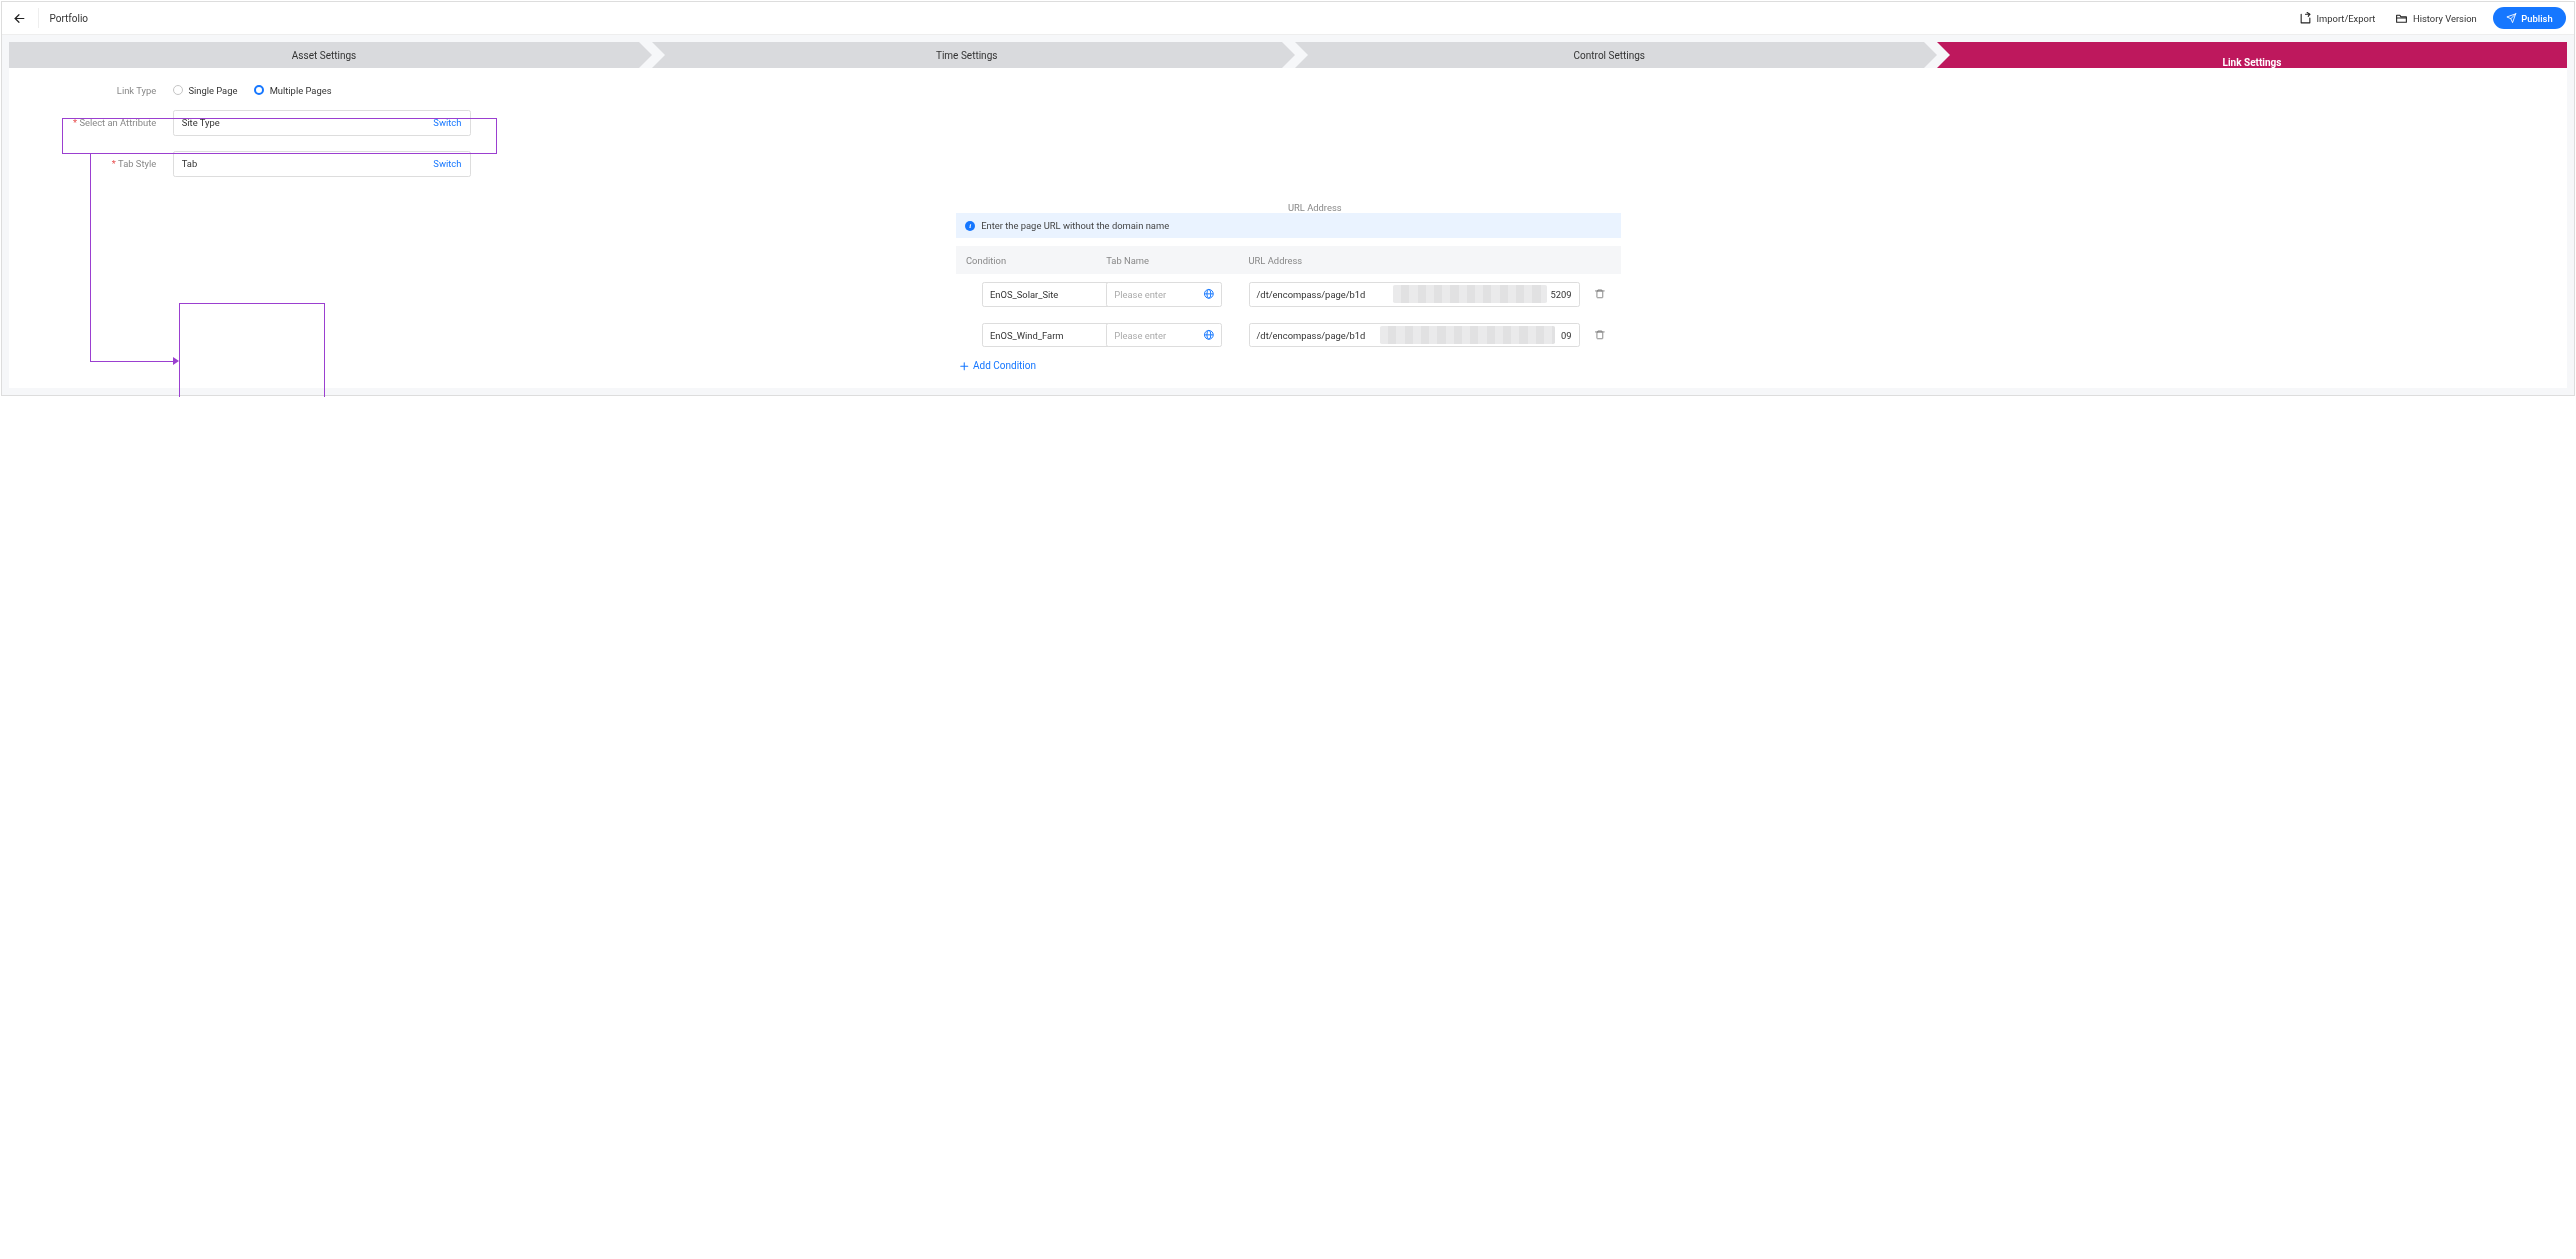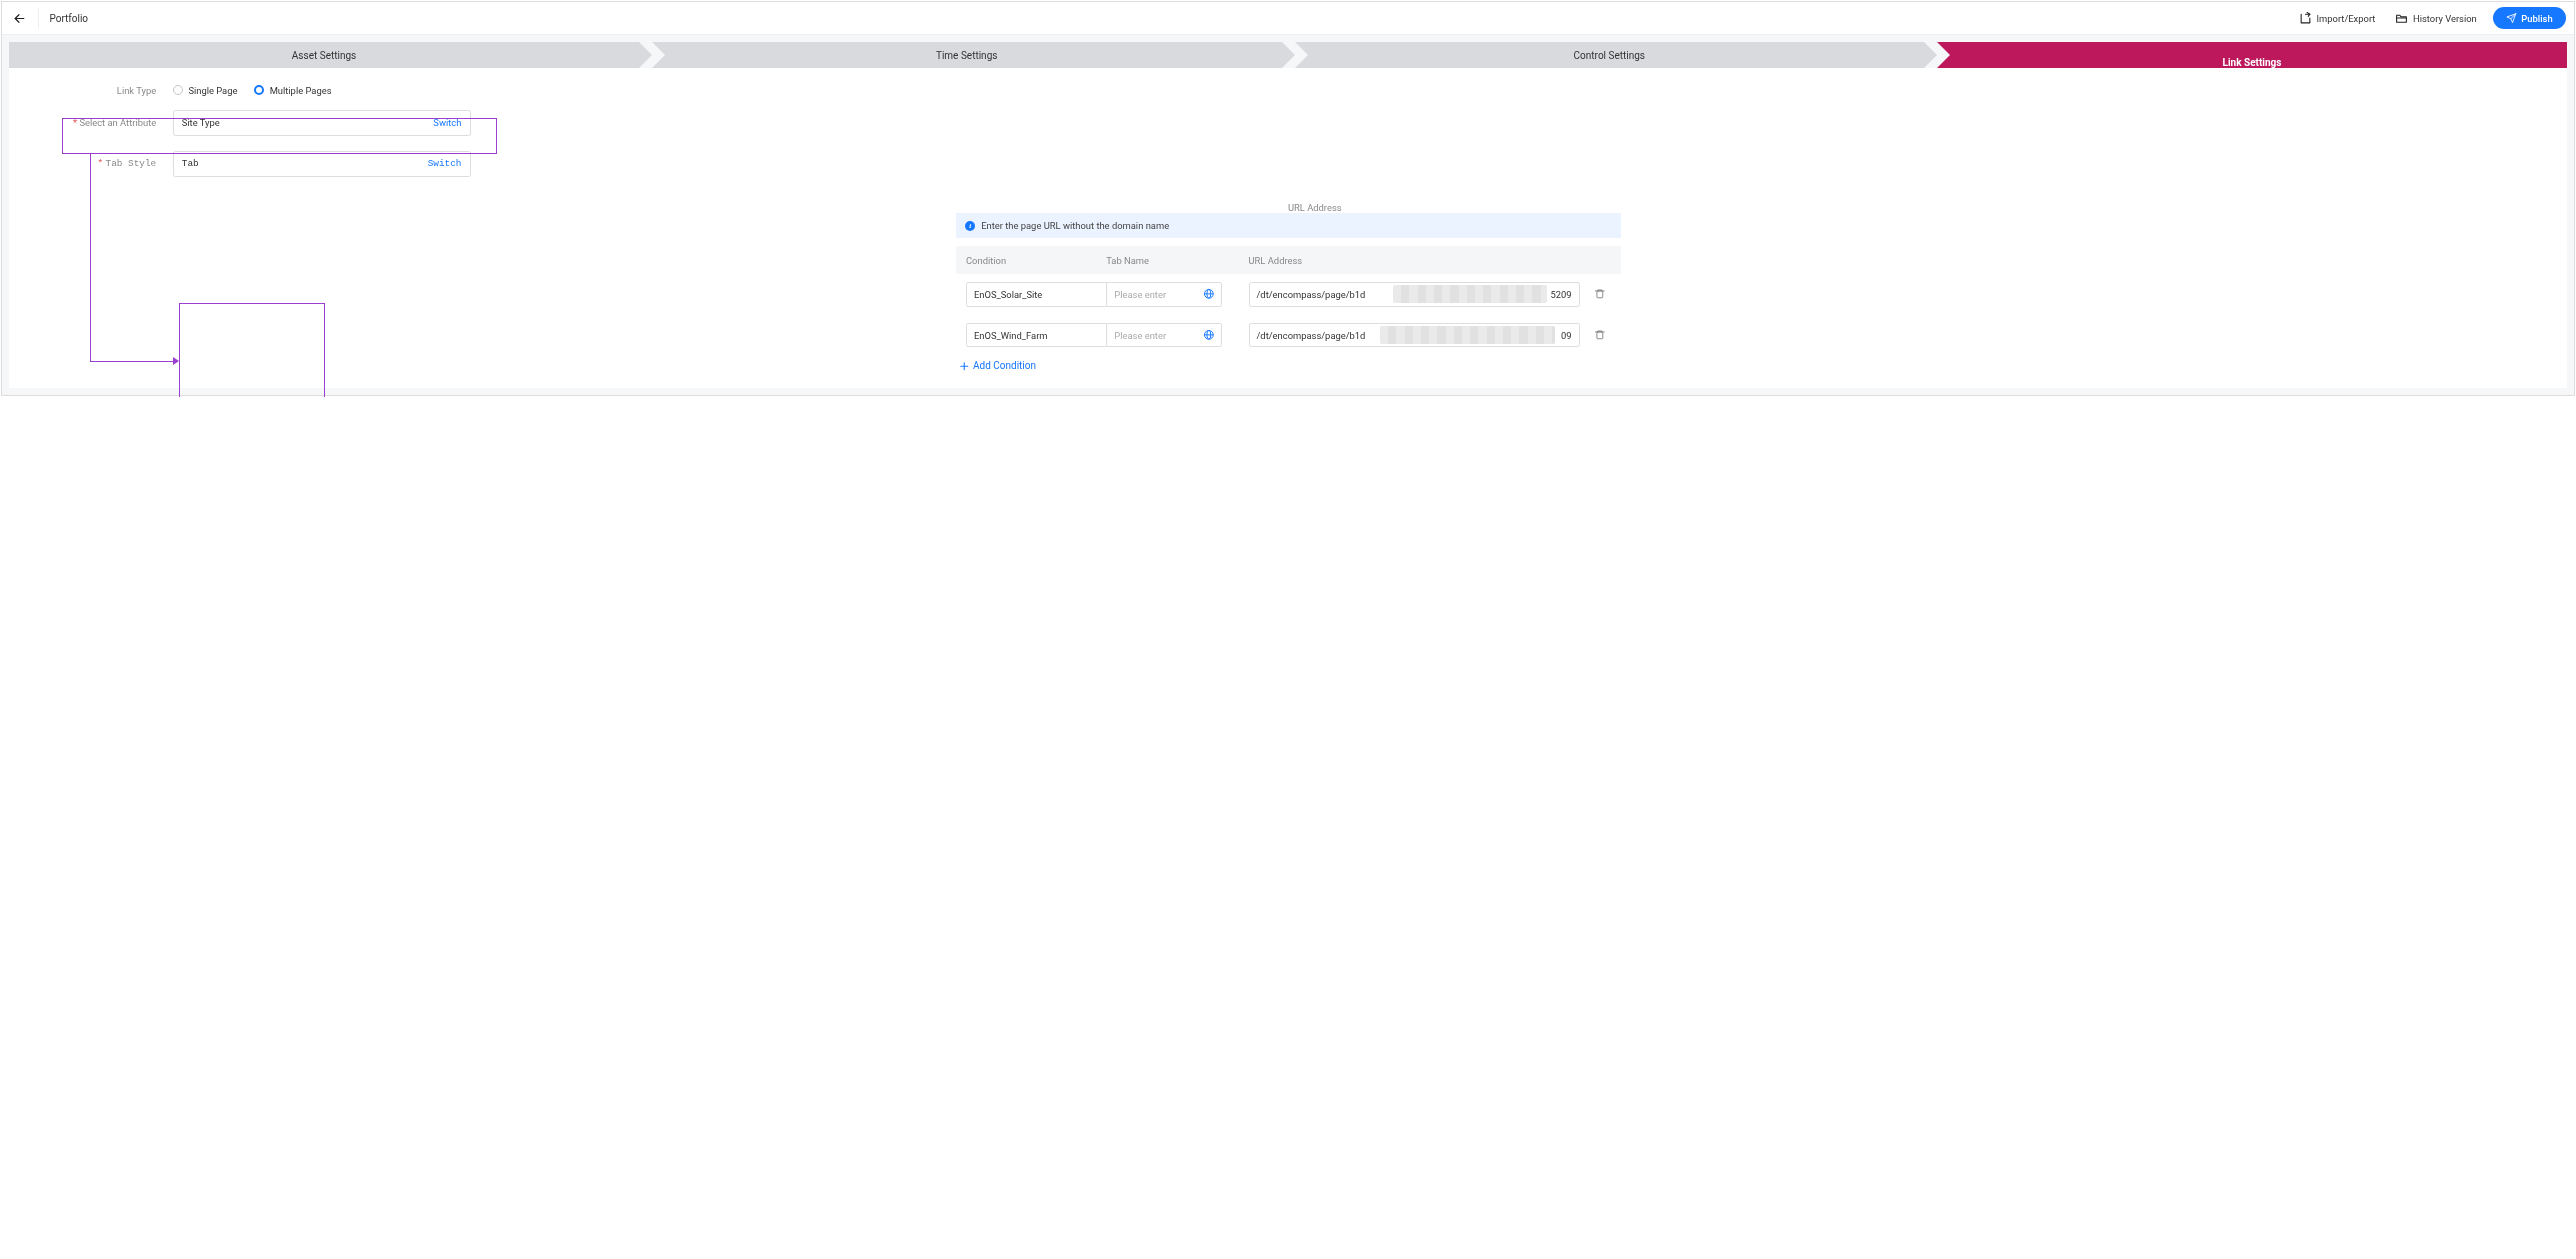--- a/index.html
+++ b/index.html
@@ -178,21 +178,21 @@
     display:flex; align-items:center;
     padding: 8.2px 0;
     font-size:9.4px;
   }
   .trow .col-cond .req { color:#e84f4f; }
   .input-box, .url-box {
     height: 24.5px; border:0.6px solid #ddd; border-radius:2.3px;
     padding: 0 7px; display:flex; align-items:center;
     font-size:9.4px; background:#fff;
   }
-  .col-cond .input-box { width: 142px; }
+  .col-cond .input-box { width: 142px; margin-left: 16px; }
   .col-tab .input-box { width: 116px; justify-content:space-between; }
   .col-tab .input-box .placeholder { color:#aaa; }
   .col-tab .input-box .globe { color:#1677ff; }
   .col-url .url-box { width: 331px; position:relative; overflow:hidden; white-space:nowrap; }
   .url-box .mask {
     position:absolute; right:32px; top:2.3px; bottom:2.3px; width:154px;
     background: repeating-linear-gradient(90deg, #eaeaeb 0 8.2px, #e1e1e2 8.2px 16.4px);
     border-radius:1.8px;
   }
   .url-box .tail { position:absolute; right:7px; background:#fff; padding-left:1.2px; }
@@ -285,21 +285,21 @@
       </div>
 
       <div class="form-row" style="margin-bottom:15px;">
         <div class="form-label"><span class="req">*</span><span>Select an Attribute</span></div>
         <div class="select-box">
           <span>Site Type</span>
           <span class="switch-link">Switch</span>
         </div>
       </div>
 
-      <div class="form-row" style="margin-bottom:18.7px;font-family:Liberation Mono, monospace;">
+      <div class="form-row" style="margin-bottom:18.7px;">
         <div class="form-label"><span class="req">*</span><span>Tab Style</span></div>
         <div class="select-box">
           <span>Tab</span>
           <span class="switch-link">Switch</span>
         </div>
       </div>
 
       <div class="form-row" style="align-items:center; margin-bottom:0;flex-direction:column;">
         <div class="form-label" style="padding-top:7px;">URL Address</div>
         <div style="flex:1">

